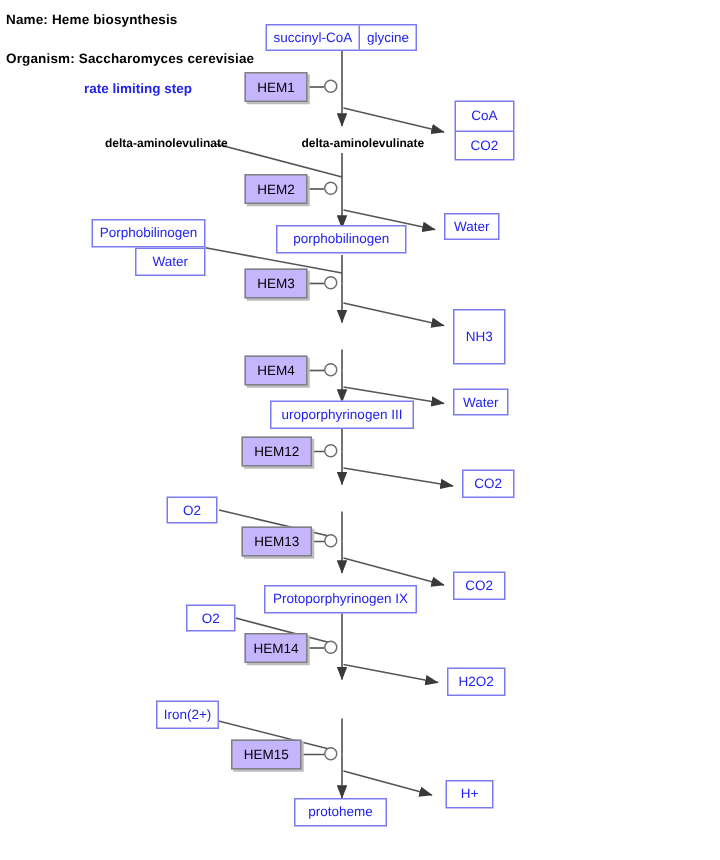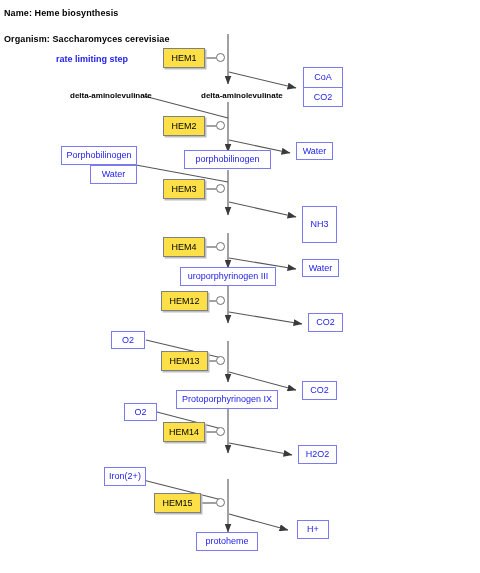--- a/index.html
+++ b/index.html
@@ -97,21 +97,21 @@
     padding: 0 4px;
   }
   .cpd-group.horizontal .cell + .cell { border-left: 1px solid #7b7bf0; }
   .cpd-group.vertical   .cell + .cell { border-top: 1px solid #7b7bf0; }
 
   
   .enzyme {
     position: absolute;
     box-sizing: border-box;
     border: 1px solid #808080;
-    background: #fde047;
+    background: #c4b5fd;
     color: #000000;
     font-size: 9px;
     display: flex;
     align-items: center;
     justify-content: center;
     white-space: nowrap;
     box-shadow: 1.5px 1.5px 0 0 #bdbdbd;
   }
 
   
@@ -182,20 +182,24 @@
       <line x1="193" y1="503" x2="216" y2="503"></line>
       <line x1="143" y1="480" x2="222" y2="500"></line>
       <line x1="229" y1="514" x2="288" y2="530" marker-end="url(#ah)"></line>
     </g>
   </svg>
 
   <div class="meta meta-name">Name: Heme biosynthesis</div>
   <div class="meta meta-org">Organism: Saccharomyces cerevisiae</div>
   <div class="note" style="left:56px; top:54px;">rate limiting step</div>
 
+  <div class="cpd-group horizontal" style="left:177px; top:16px; width:101px; height:18px;">
+    <div class="cell">succinyl-CoA</div>
+    <div class="cell">glycine</div>
+  </div>
 
   <div class="enzyme" style="left:163px; top:48px; width:42px; height:20px;">
     <span>HEM1</span>
   </div>
   <div class="node-circle" style="left:216px; top:53px;"></div>
 
   <div class="cpd-group vertical" style="left:303px; top:67px; width:40px; height:40px;">
     <div class="cell">CoA</div>
     <div class="cell">CO2</div>
   </div>

